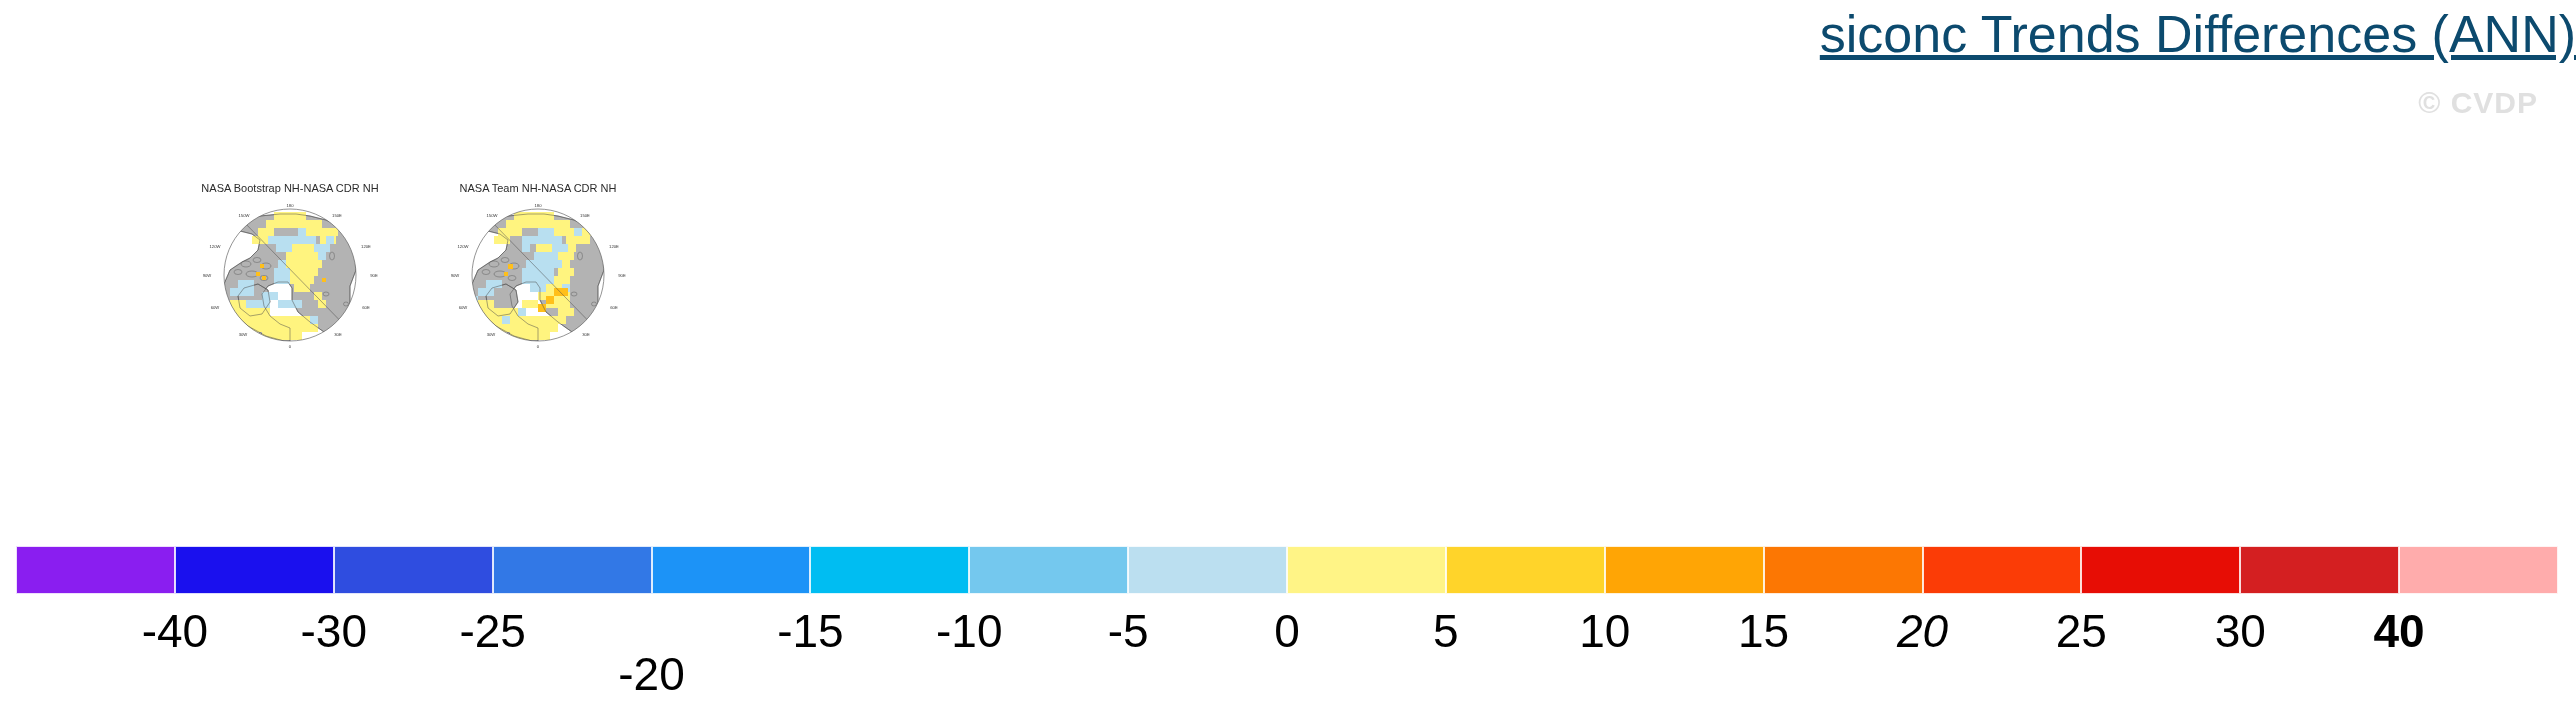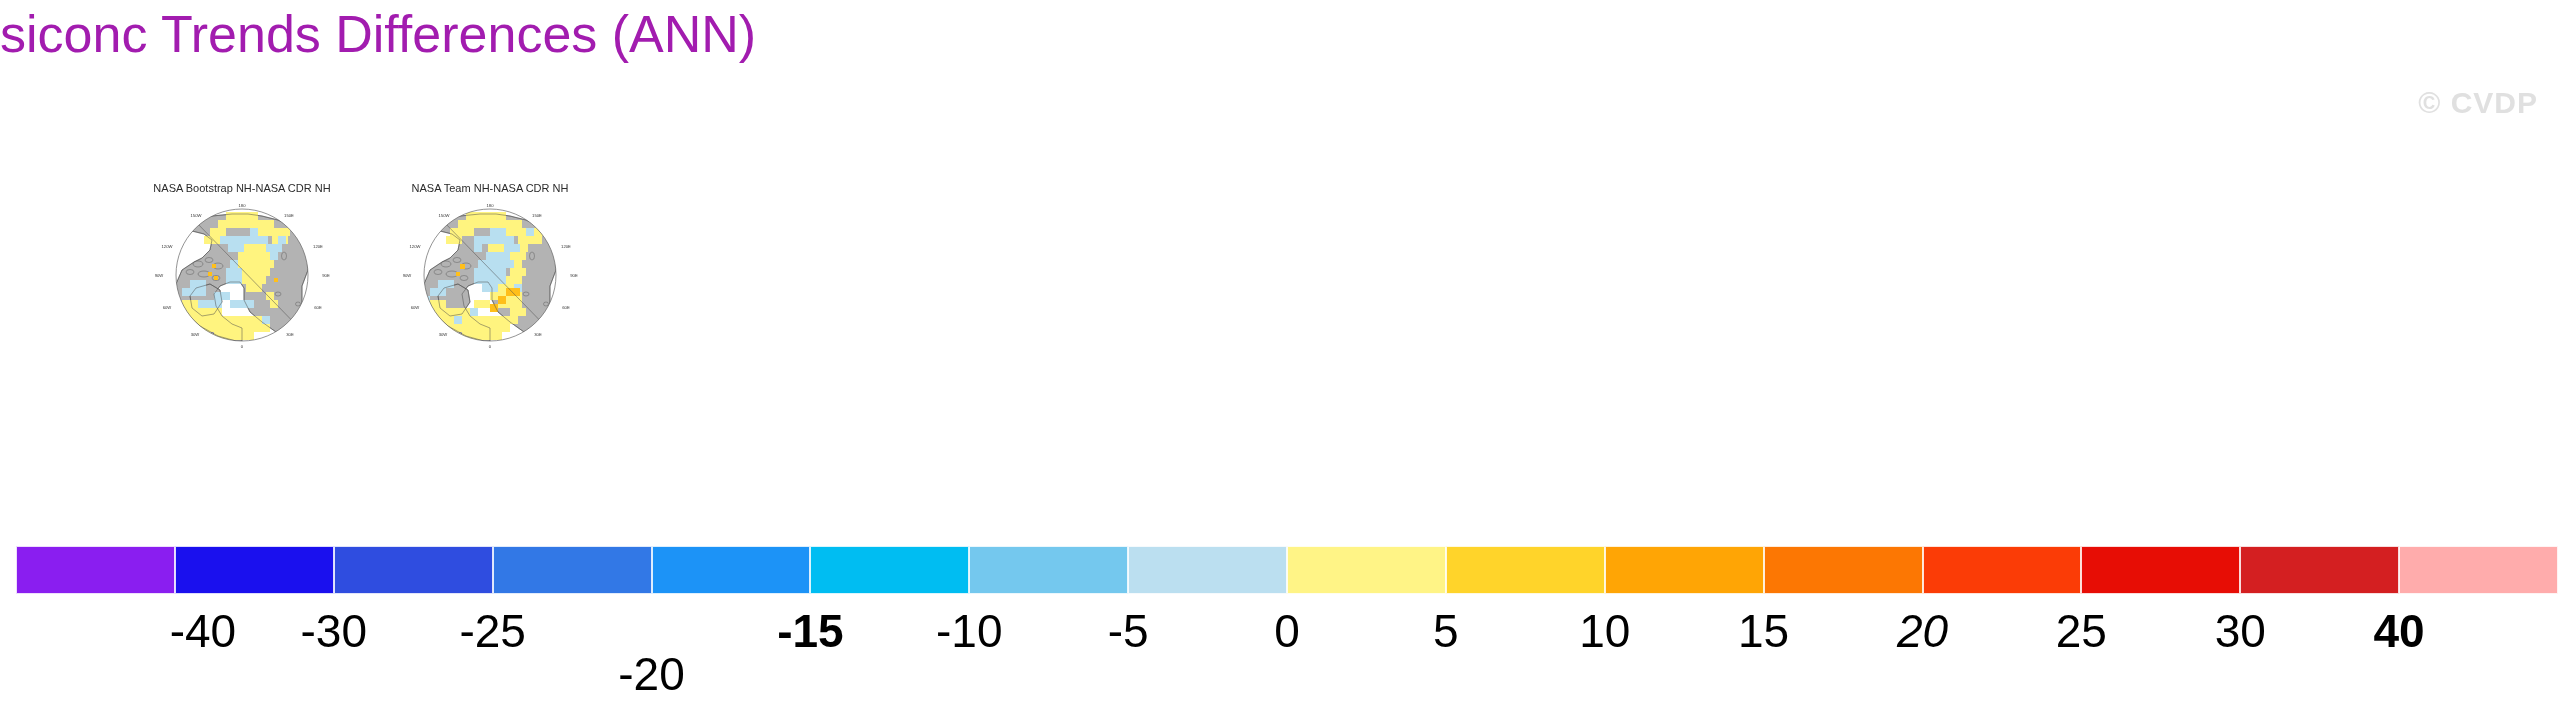--- a/index.html
+++ b/index.html
@@ -1,26 +1,26 @@
 <!DOCTYPE html>
 <html><head>
 <meta charset="utf-8">
 <style>
   html,body{margin:0;padding:0;background:#ffffff;}
   body{width:2576px;height:705px;position:relative;overflow:hidden;
        font-family:"Liberation Sans","DejaVu Sans",sans-serif;color:#000;}
 
-  #page-title{position:absolute;left:0;top:8px;width:100%;text-align:left;
+  #page-title{position:absolute;left:0;top:8px;width:100%;text-align:right;
       font-size:52px;font-weight:400;letter-spacing:0px;line-height:1.0;
-      color:#a21caf;}
+      color:#0c4a6e;text-decoration:underline;}
 
   #watermark{position:absolute;right:38px;top:86px;font-size:30px;font-weight:700;
       color:#e0e0e0;letter-spacing:1px;white-space:nowrap;text-align:right;}
 
-  .panel{position:absolute;}
+  .panel{position:absolute;margin-left:48px;}
   .panel-title{position:absolute;left:0;width:100%;text-align:center;
       font-size:11px;color:#2b2b2b;top:0;white-space:nowrap;}
 
   .map-wrap{position:absolute;left:0;top:18px;}
   .map-svg{display:block;}
 
   #colorbar{position:absolute;left:16px;top:546px;width:2542px;height:48px;
       display:flex;box-sizing:border-box;}
   #colorbar .swatch{flex:1 1 0;height:100%;border:1px solid rgba(255,255,255,0.85);
       box-sizing:border-box;}
@@ -431,25 +431,25 @@
     <div class="swatch" style="background: rgb(255, 244, 134);"></div>
     <div class="swatch" style="background: rgb(255, 212, 42);"></div>
     <div class="swatch" style="background: rgb(255, 165, 5);"></div>
     <div class="swatch" style="background: rgb(252, 119, 3);"></div>
     <div class="swatch" style="background: rgb(251, 60, 6);"></div>
     <div class="swatch" style="background: rgb(231, 13, 5);"></div>
     <div class="swatch" style="background: rgb(212, 31, 33);"></div>
     <div class="swatch" style="background: rgb(255, 172, 172);"></div>
   </div>
 <div id="cb-labels">
-    <span class="tick" style="left: 6.25%; margin-left: 28px;">-40</span>
+    <span class="tick" style="left: 6.25%;">-40</span>
     <span class="tick" style="left: 12.5%;">-30</span>
     <span class="tick" style="left: 18.75%;">-25</span>
     <span class="tick" style="left: 25%; margin-top: 43px;">-20</span>
-    <span class="tick" style="left: 31.25%; font-weight: bold;">-15</span>
+    <span class="tick" style="left: 31.25%;">-15</span>
     <span class="tick" style="left: 37.5%;">-10</span>
     <span class="tick" style="left: 43.75%;">-5</span>
     <span class="tick" style="left: 50%;">0</span>
     <span class="tick" style="left: 56.25%;">5</span>
     <span class="tick" style="left: 62.5%;">10</span>
     <span class="tick" style="left: 68.75%;">15</span>
     <span class="tick" style="left: 75%; font-style: italic;">20</span>
     <span class="tick" style="left: 81.25%;">25</span>
     <span class="tick" style="left: 87.5%;">30</span>
     <span class="tick" style="left: 93.75%; font-weight: bold;">40</span>

